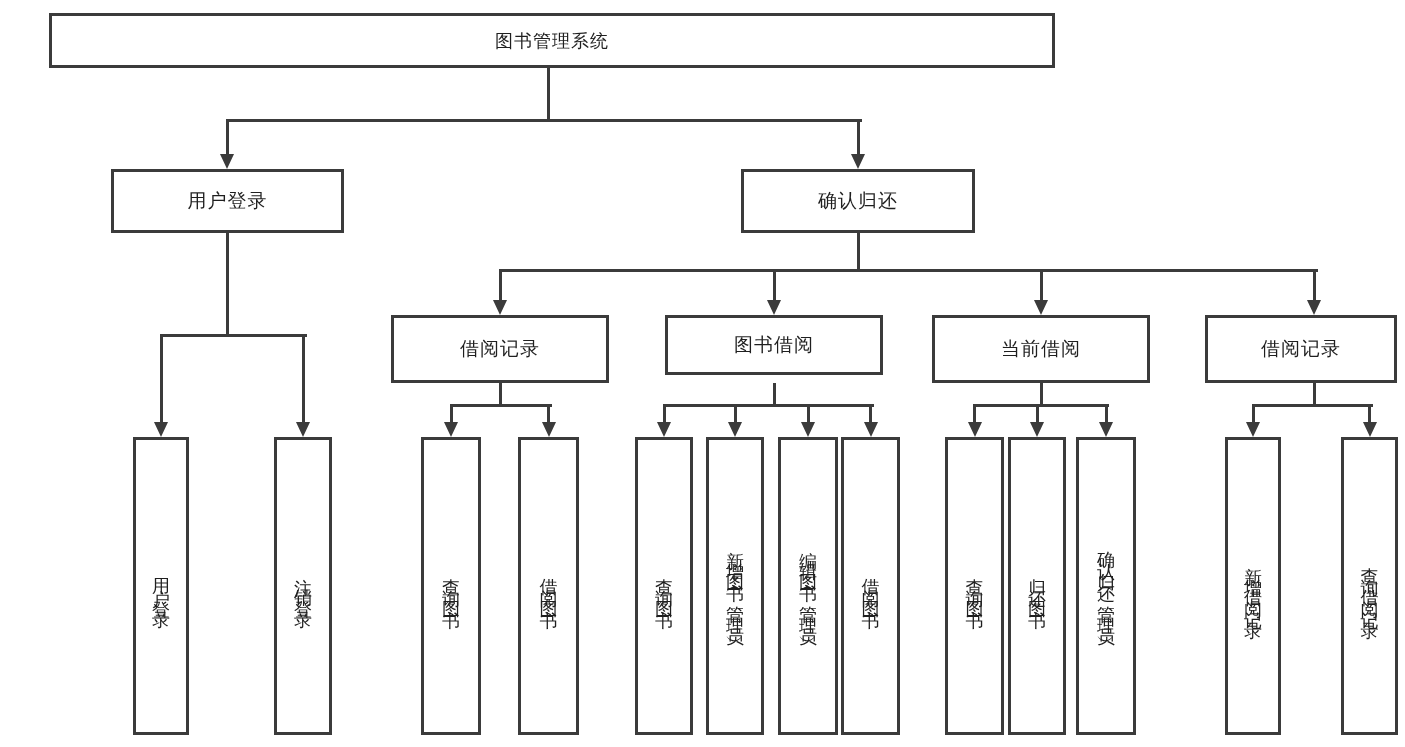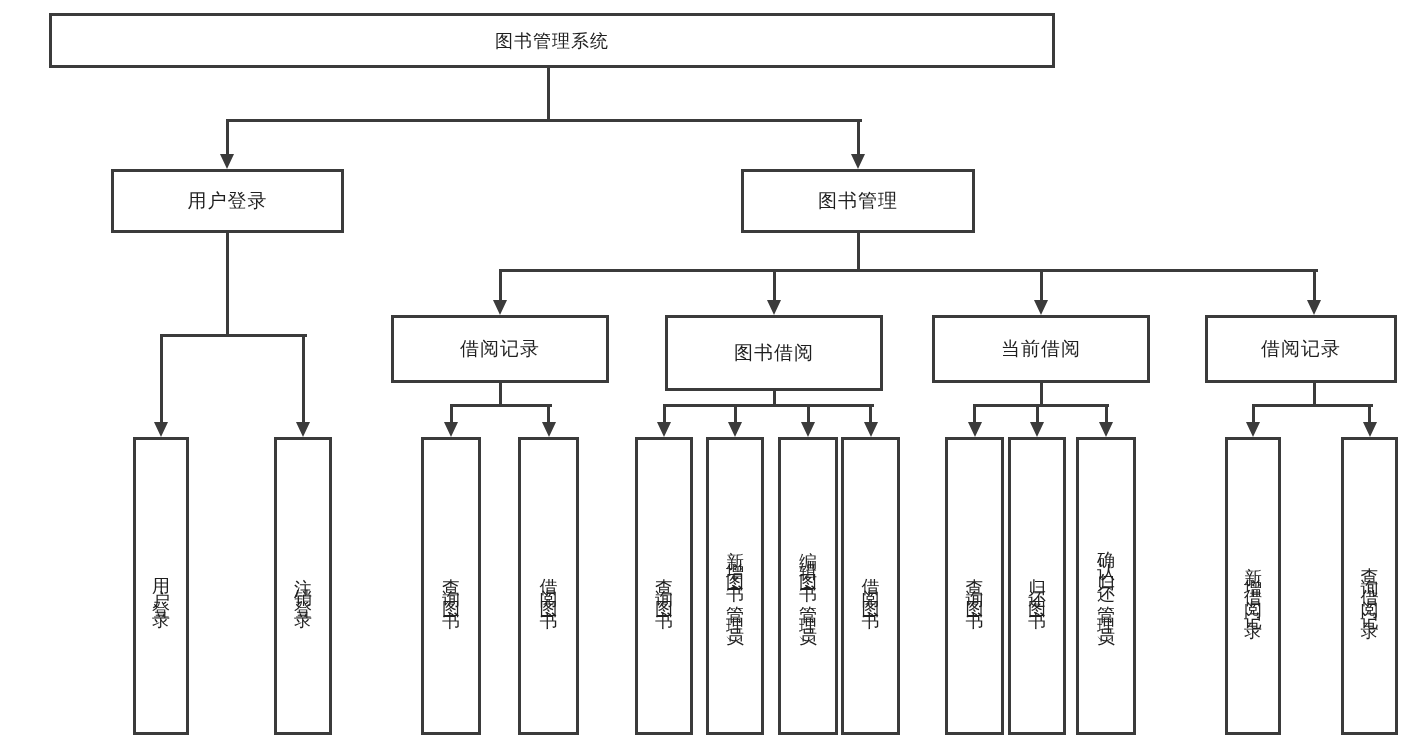--- a/index.html
+++ b/index.html
@@ -28,21 +28,21 @@
   .leaf .v-label{
     writing-mode:vertical-rl;
     text-orientation:mixed;
     letter-spacing:11px;
     line-height:1;
   }
   #node-root{left:21px;top:13px;width:1006px;height:55px;font-size:18px;}
   #node-login{left:83px;top:169px;width:233px;height:64px;}
   #node-mgmt{left:713px;top:169px;width:234px;height:64px;}
   #node-rec{left:363px;top:315px;width:218px;height:68px;}
-  #node-borrow{left:637px;top:315px;width:218px;height:76px;}
+  #node-borrow{left:637px;top:315px;width:218px;height:60px;}
   #node-current{left:904px;top:315px;width:218px;height:68px;font-family:Liberation Serif, serif;}
   #node-record{left:1177px;top:315px;width:192px;height:68px;}
   .line{
     position:absolute;
     background:var(--line,#3b3b3b);
     z-index:1;
   }
   .arrow{
     position:absolute;
     width:0;height:0;
@@ -61,21 +61,21 @@
     white-space:nowrap;
   }
 </style>
 </head>
 <body>
 
 <div class="canvas" id="canvas" style="--line: #3b3b3b; --text: #1f1f1f; --wm: #9e9e9e; --bg: #ffffff;">
   <div class="node" id="node-root">图书管理系统</div>
 
   <div class="node" id="node-login">用户登录</div>
-  <div class="node" id="node-mgmt">图书管理</div>
+  <div class="node" id="node-mgmt">确认归还</div>
 
   <div class="node" id="node-rec">借阅记录</div>
   <div class="node" id="node-borrow">图书借阅</div>
   <div class="node" id="node-current">当前借阅</div>
   <div class="node" id="node-record">借阅记录</div>
 
 <div class="node leaf" style="left: 105px; top: 437px; width: 56px; height: 298px;">
       <span class="v-label">用户登录</span>
     </div>
     <div class="node leaf" style="left: 246px; top: 437px; width: 58px; height: 298px;">

